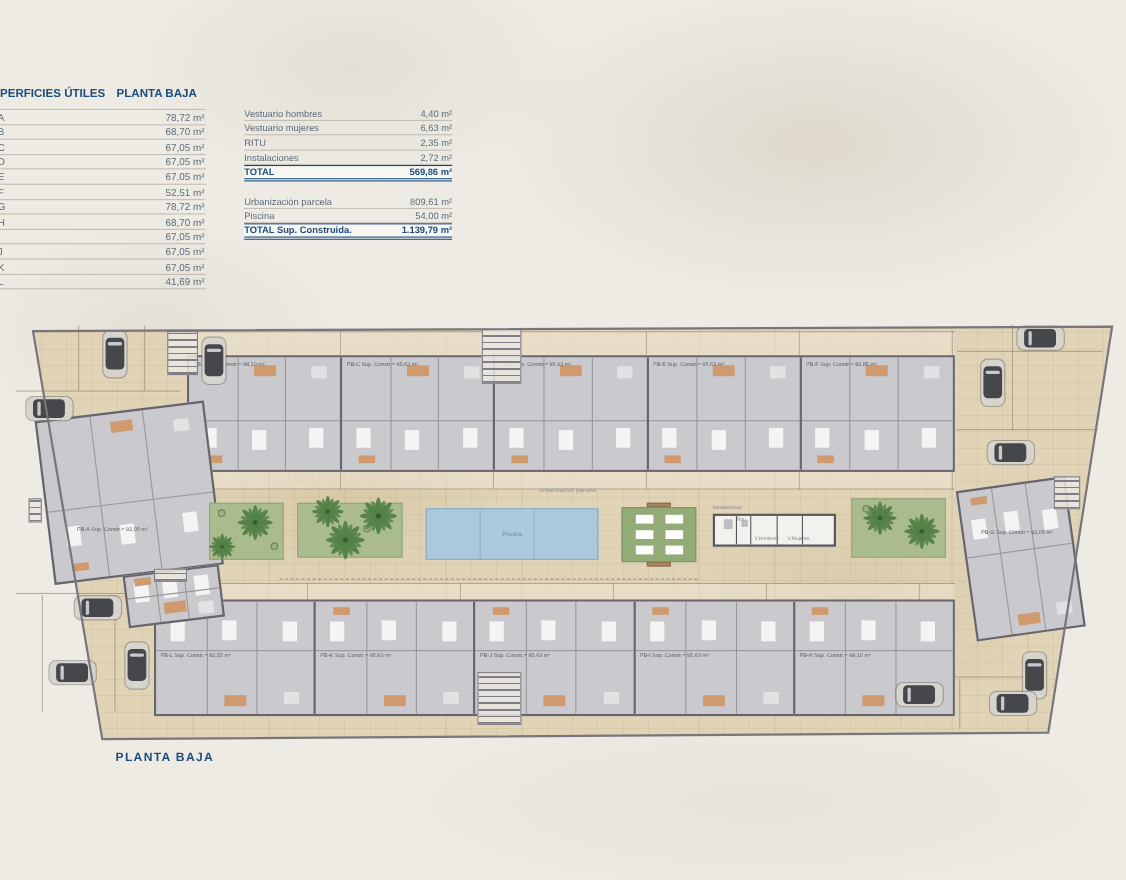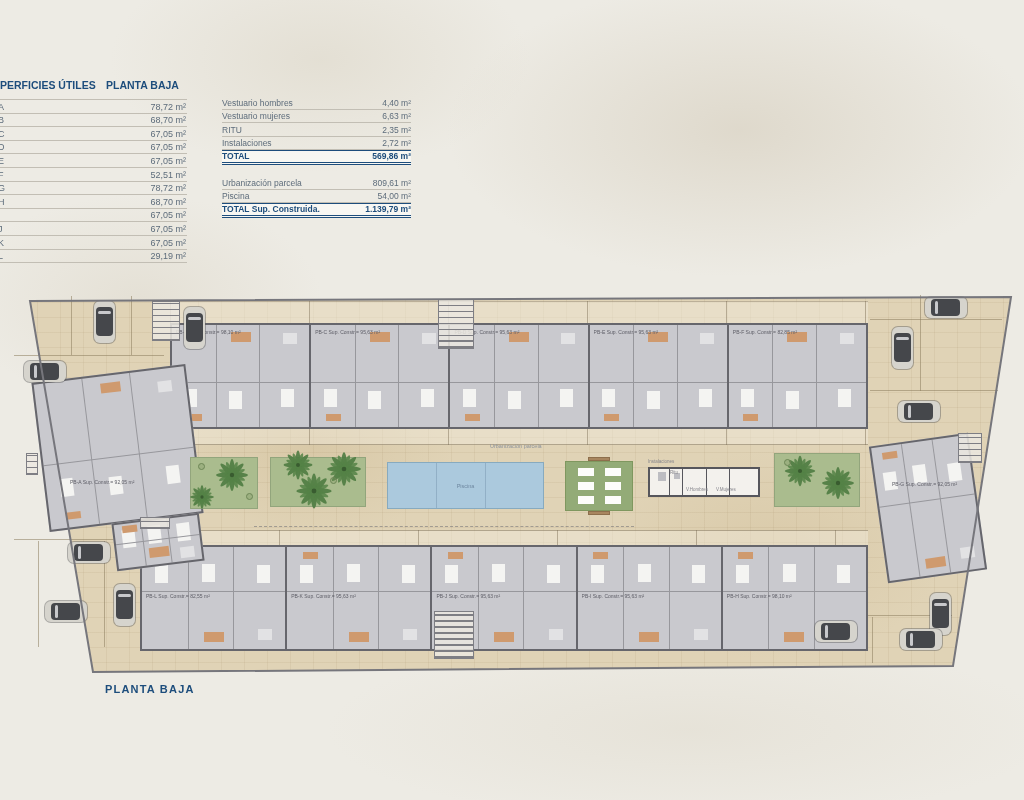--- a/index.html
+++ b/index.html
@@ -216,21 +216,21 @@
     <div class="lrow">
         <span class="lletter">J</span>
         <span class="lvalue">67,05 m²</span>
       </div>
     <div class="lrow">
         <span class="lletter">K</span>
         <span class="lvalue">67,05 m²</span>
       </div>
     <div class="lrow">
         <span class="lletter">L</span>
-        <span class="lvalue">29,19 m²</span>
+        <span class="lvalue">41,69 m²</span>
       </div>
   </div>
 </div>
 
 <div class="mtable">
   <div class="mrow">
       <span>Vestuario hombres</span>
       <span>4,40 m²</span>
     </div>
   <div class="mrow">

